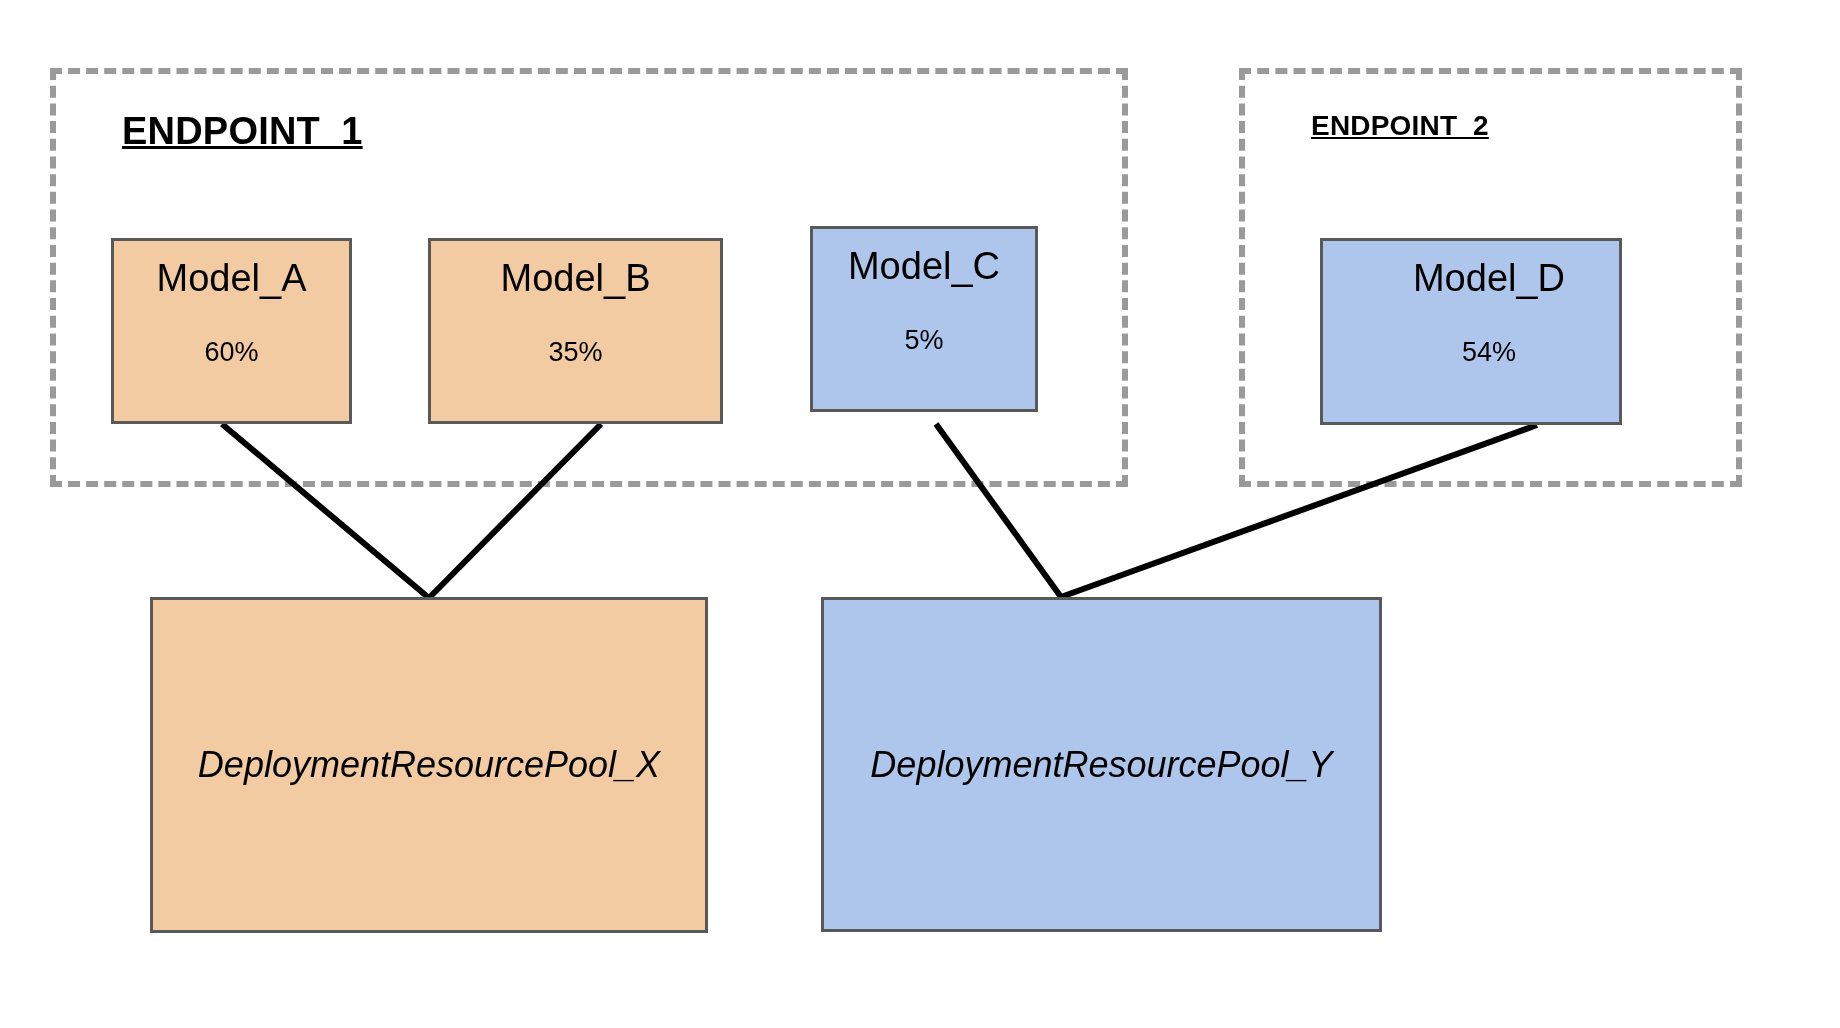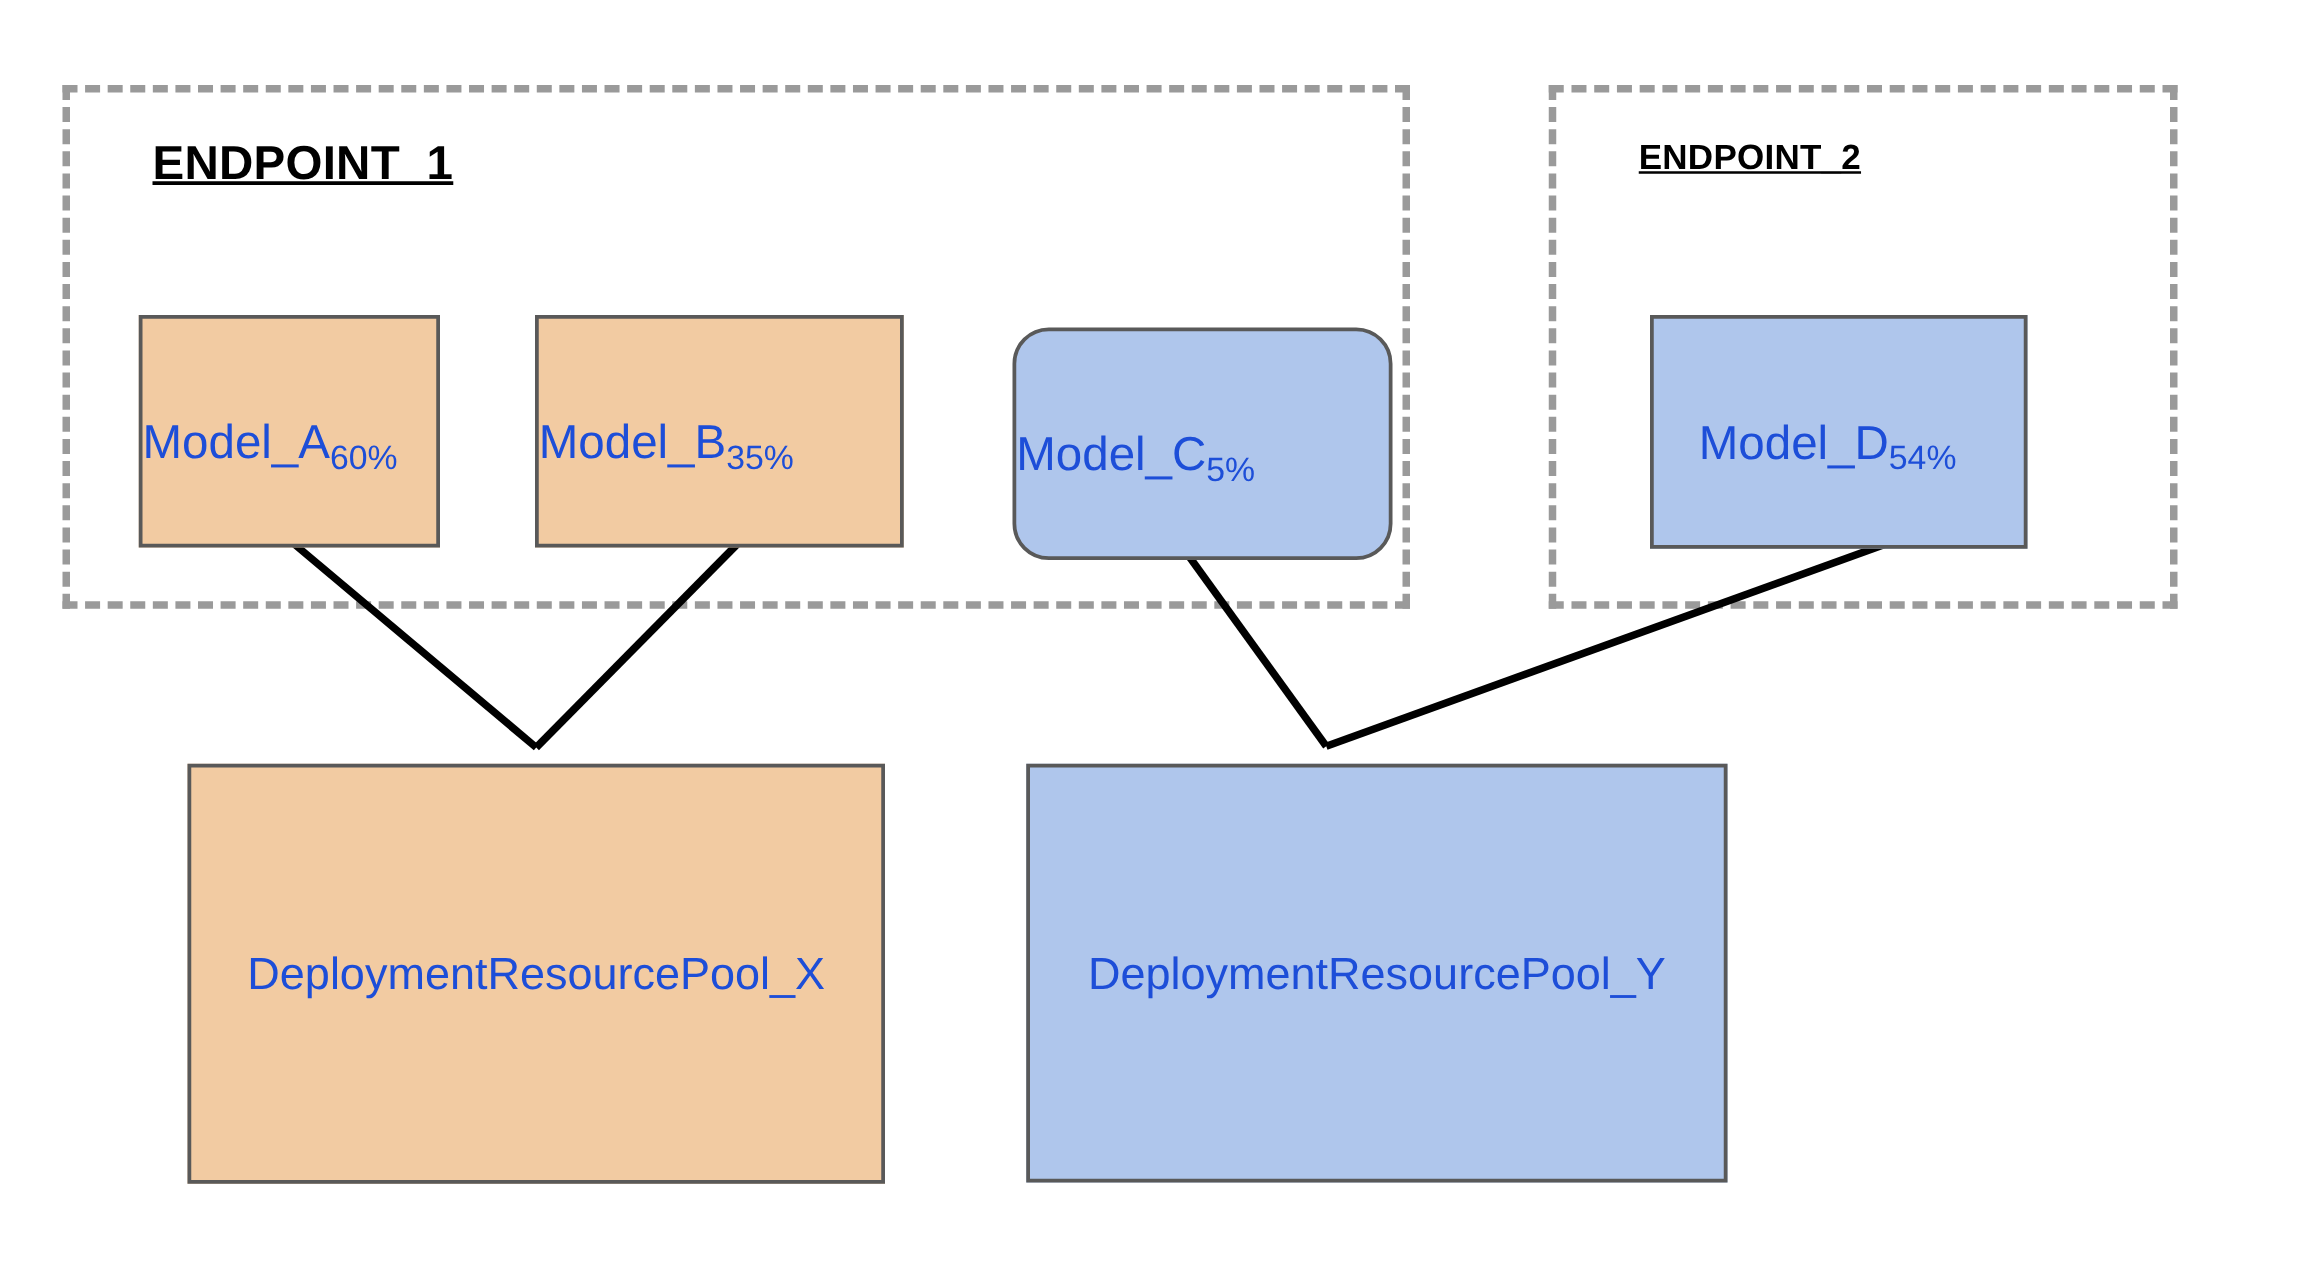--- a/index.html
+++ b/index.html
@@ -39,43 +39,43 @@
     color: #000000;
     white-space: nowrap;
     letter-spacing: 0.2px;
     text-decoration: underline;
   }
   .node {
     position: absolute;
     box-sizing: border-box;
     border: 3px solid #595959;
     display: flex;
-    flex-direction: row;
+    flex-direction: column;
     align-items: center;
-    color: #1d4ed8;
-    margin-top: 14px;
+    color: #000000;
   }
   .node-model {
     justify-content: flex-start;
   }
   .node-model .node-title {
     font-size: 38px;
     line-height: 1;
     margin-top: 18px;
     white-space: nowrap;
   }
   .node-model .node-sub {
     font-size: 27px;
     line-height: 1;
     margin-top: 42px;
     white-space: nowrap;
     text-align: center;
   }
   .node-pool {
     justify-content: center;
+    font-style: italic;
   }
   .node-pool .node-title {
     font-size: 36px;
     line-height: 1;
     white-space: nowrap;
   }
 </style>
 </head>
 <body>
 
@@ -97,21 +97,21 @@
   <div class="node node-model" style="left: 111px; top: 238px; width: 241px; height: 186px; background: rgb(242, 203, 162); border-color: rgb(89, 89, 89);">
     <span class="node-title">Model_A</span>
     <span class="node-sub">60%</span>
   </div>
 
   <div class="node node-model" style="left: 428px; top: 238px; width: 295px; height: 186px; background: rgb(242, 203, 162); border-color: rgb(89, 89, 89);">
     <span class="node-title">Model_B</span>
     <span class="node-sub">35%</span>
   </div>
 
-  <div class="node node-model" style="left: 810px; top: 248px; width: 304px; height: 186px; background: rgb(175, 198, 236); border-color: rgb(89, 89, 89); border-radius: 29px;">
+  <div class="node node-model" style="left: 810px; top: 226px; width: 228px; height: 186px; background: rgb(175, 198, 236); border-color: rgb(89, 89, 89);">
     <span class="node-title">Model_C</span>
     <span class="node-sub">5%</span>
   </div>
 
   <div class="node node-model" style="left: 1320px; top: 238px; width: 302px; height: 187px; background: rgb(175, 198, 236); border-color: rgb(89, 89, 89); padding-left: 36px;">
     <span class="node-title">Model_D</span>
     <span class="node-sub">54%</span>
   </div>
 
   <div class="node node-pool" style="left: 150px; top: 597px; width: 558px; height: 336px; background: rgb(242, 203, 162); border-color: rgb(89, 89, 89);">

